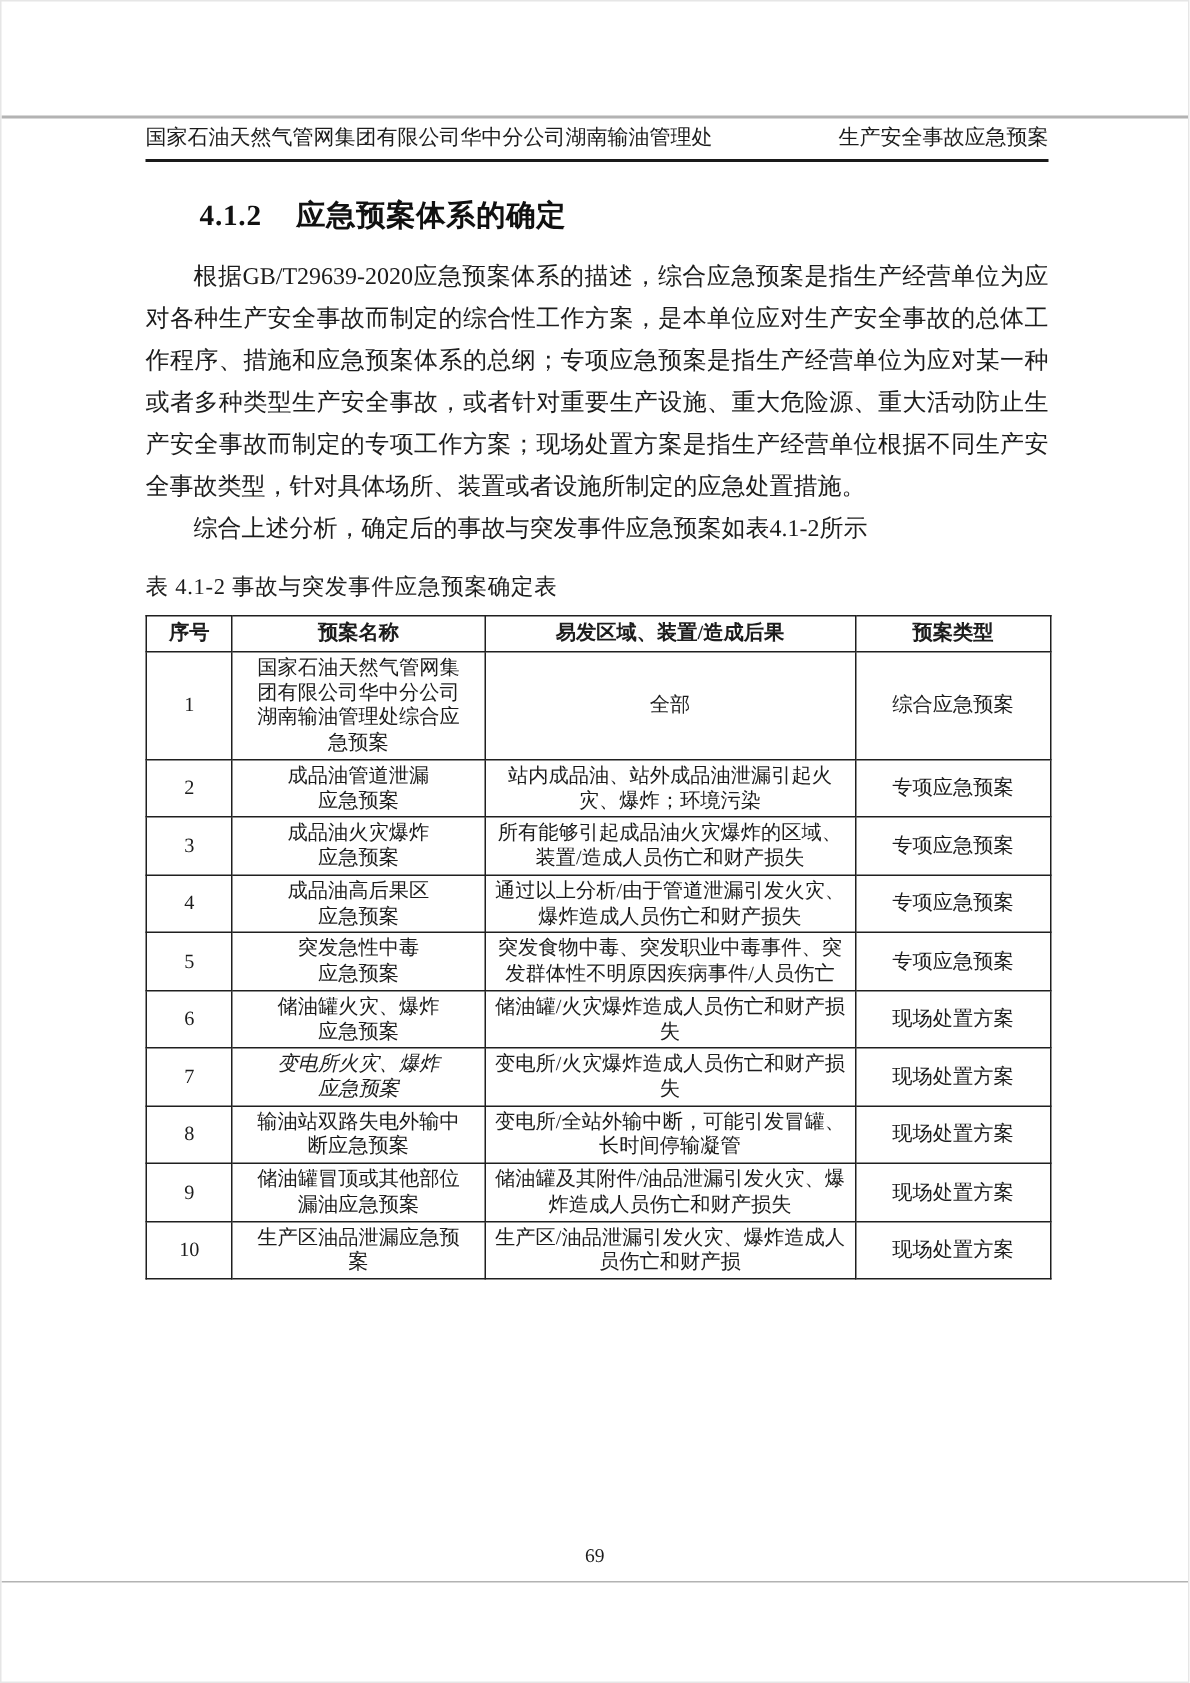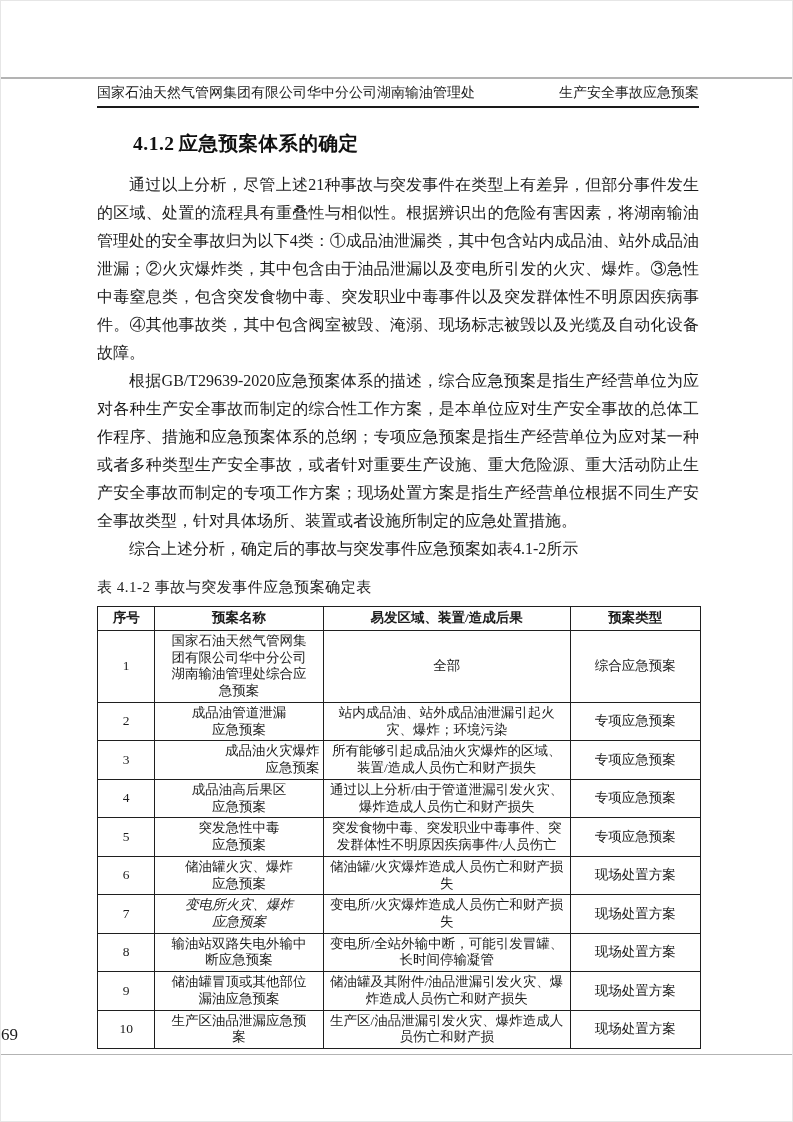--- a/index.html
+++ b/index.html
@@ -14,52 +14,51 @@
   .scan-line.bottom{top:1053px;border-top-width:1.5px;border-top-color:#b0b0b0;}
   .header{
     display:flex;justify-content:space-between;align-items:flex-end;
     font-size:14px;line-height:20px;border-bottom:2px solid #a21caf;padding-bottom:3px;
   }
   .heading{
     font-family:"Liberation Sans","DejaVu Sans",sans-serif;
     font-size:19.5px;font-weight:700;margin:22px 0 14px 36px;color:#111;
     letter-spacing:.5px;
   }
-  .heading .num{font-family:"Liberation Serif",serif;margin-right:4px;}
+  .heading .num{font-family:"Liberation Serif",serif;margin-right:23px;}
   p.body{font-size:16px;line-height:28px;text-align:justify;text-indent:2em;margin:0;}
   .caption{font-size:15px;text-align:left;margin:15px 0 9px;letter-spacing:.5px;}
   table.plan{
     width:604px;border-collapse:collapse;table-layout:fixed;
     font-size:13.5px;line-height:1.24;color:#1c1c1c;
   }
   table.plan th,table.plan td{
     border:1.5px solid #1f1f1f;text-align:center;vertical-align:middle;padding:2px 3px;
   }
   table.plan th{font-weight:700;height:21px;padding:1px 2px;}
   td.name{white-space:pre-line;}
   .c0{width:9%;}.c1{width:28%;}.c2{width:41.5%;}.c3{width:21.5%;}
-  .page-number{position:absolute;left:0;width:100%;bottom:76px;text-align:left;font-size:17px;}
+  .page-number{position:absolute;left:0;width:100%;bottom:76px;text-align:center;font-size:13px;}
 </style>
 </head>
 <body>
 
 <div class="page" style="color: rgb(28, 28, 28); background: rgb(255, 255, 255);">
 
   <div class="scan-line top" style="border-top-color: rgb(154, 154, 154);"></div>
 
   <div class="header" style="border-bottom-color: rgb(26, 26, 26);">
     <span>国家石油天然气管网集团有限公司华中分公司湖南输油管理处</span>
     <span>生产安全事故应急预案</span>
   </div>
 
   <div class="heading">
     <span class="num">4.1.2</span><span>应急预案体系的确定</span>
   </div>
 
-  <p class="body">通过以上分析，尽管上述21种事故与突发事件在类型上有差异，但部分事件发生的区域、处置的流程具有重叠性与相似性。根据辨识出的危险有害因素，将湖南输油管理处的安全事故归为以下4类：①成品油泄漏类，其中包含站内成品油、站外成品油泄漏；②火灾爆炸类，其中包含由于油品泄漏以及变电所引发的火灾、爆炸。③急性中毒窒息类，包含突发食物中毒、突发职业中毒事件以及突发群体性不明原因疾病事件。④其他事故类，其中包含阀室被毁、淹溺、现场标志被毁以及光缆及自动化设备故障。</p>
   <p class="body">根据GB/T29639-2020应急预案体系的描述，综合应急预案是指生产经营单位为应对各种生产安全事故而制定的综合性工作方案，是本单位应对生产安全事故的总体工作程序、措施和应急预案体系的总纲；专项应急预案是指生产经营单位为应对某一种或者多种类型生产安全事故，或者针对重要生产设施、重大危险源、重大活动防止生产安全事故而制定的专项工作方案；现场处置方案是指生产经营单位根据不同生产安全事故类型，针对具体场所、装置或者设施所制定的应急处置措施。</p>
   <p class="body">综合上述分析，确定后的事故与突发事件应急预案如表4.1-2所示</p>
 
   <div class="caption">表 4.1-2  事故与突发事件应急预案确定表</div>
 
   <table class="plan">
     <thead>
       <tr>
           <th class="c0" style="border-color: rgb(31, 31, 31);">序号</th>
           <th class="c1" style="border-color: rgb(31, 31, 31);">预案名称</th>
@@ -79,21 +78,21 @@
         </tr>
         <tr>
           <td class="c0" style="border-color: rgb(31, 31, 31);">2</td>
           <td class="c1 name" style="border-color: rgb(31, 31, 31);">成品油管道泄漏
 应急预案</td>
           <td class="c2" style="border-color: rgb(31, 31, 31);">站内成品油、站外成品油泄漏引起火灾、爆炸；环境污染</td>
           <td class="c3" style="border-color: rgb(31, 31, 31);">专项应急预案</td>
         </tr>
         <tr>
           <td class="c0" style="border-color: rgb(31, 31, 31);">3</td>
-          <td class="c1 name" style="border-color: rgb(31, 31, 31); text-align: right;">成品油火灾爆炸
+          <td class="c1 name" style="border-color: rgb(31, 31, 31);">成品油火灾爆炸
 应急预案</td>
           <td class="c2" style="border-color: rgb(31, 31, 31);">所有能够引起成品油火灾爆炸的区域、装置/造成人员伤亡和财产损失</td>
           <td class="c3" style="border-color: rgb(31, 31, 31);">专项应急预案</td>
         </tr>
         <tr>
           <td class="c0" style="border-color: rgb(31, 31, 31);">4</td>
           <td class="c1 name" style="border-color: rgb(31, 31, 31);">成品油高后果区
 应急预案</td>
           <td class="c2" style="border-color: rgb(31, 31, 31);">通过以上分析/由于管道泄漏引发火灾、爆炸造成人员伤亡和财产损失</td>
           <td class="c3" style="border-color: rgb(31, 31, 31);">专项应急预案</td>

